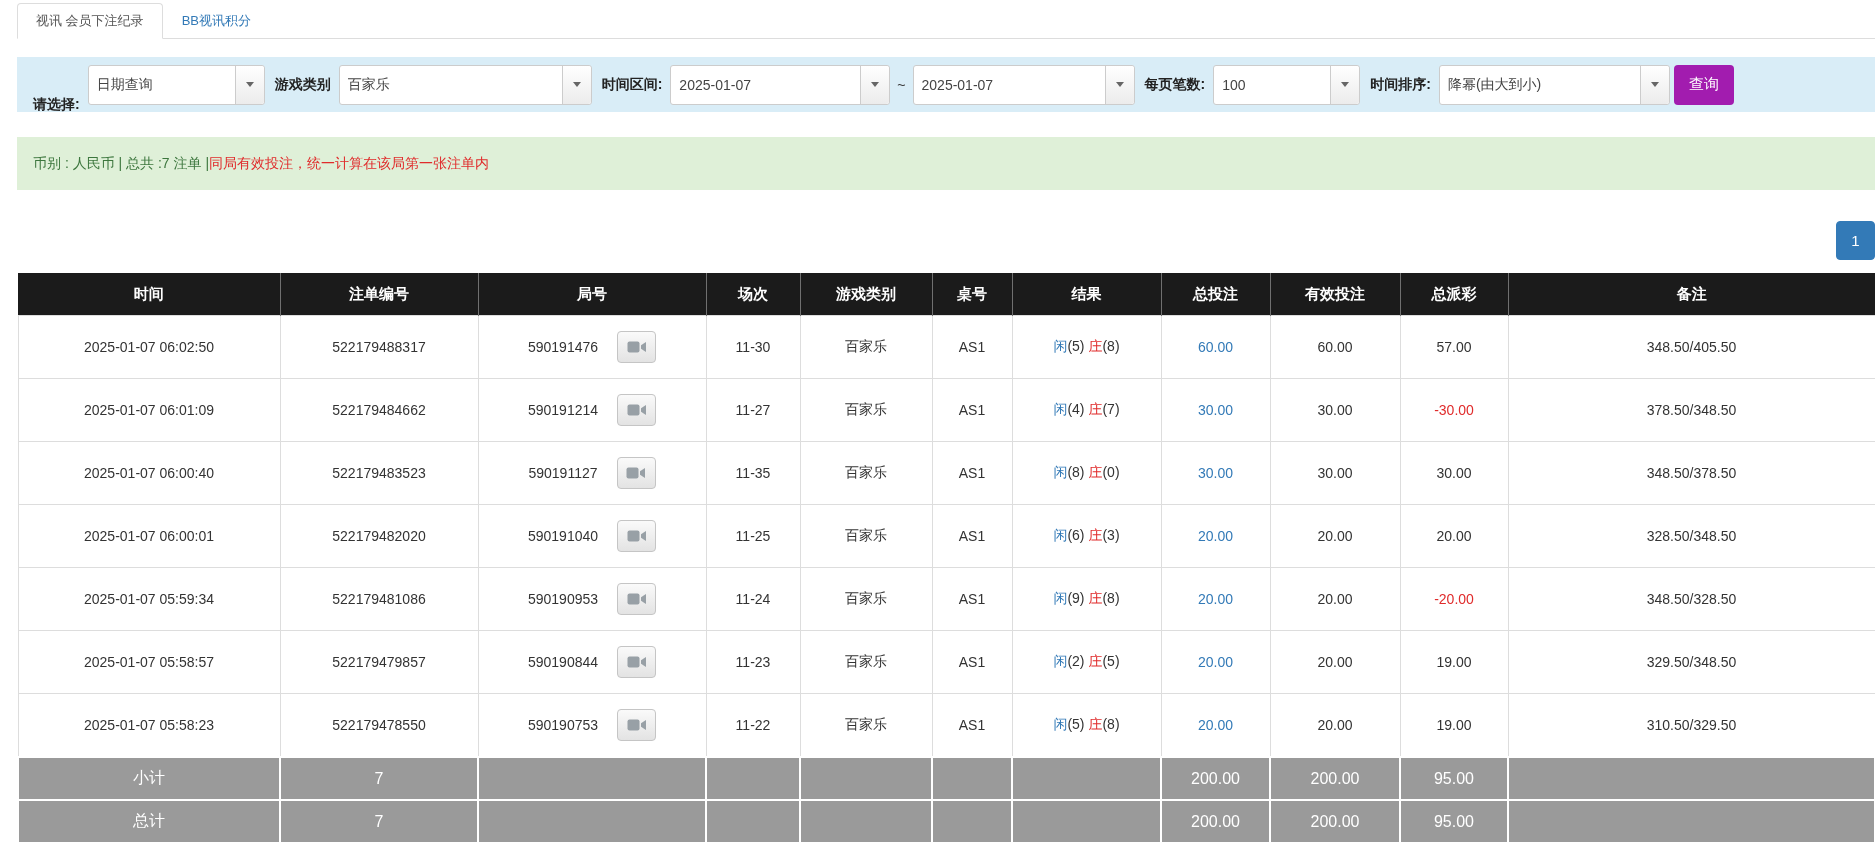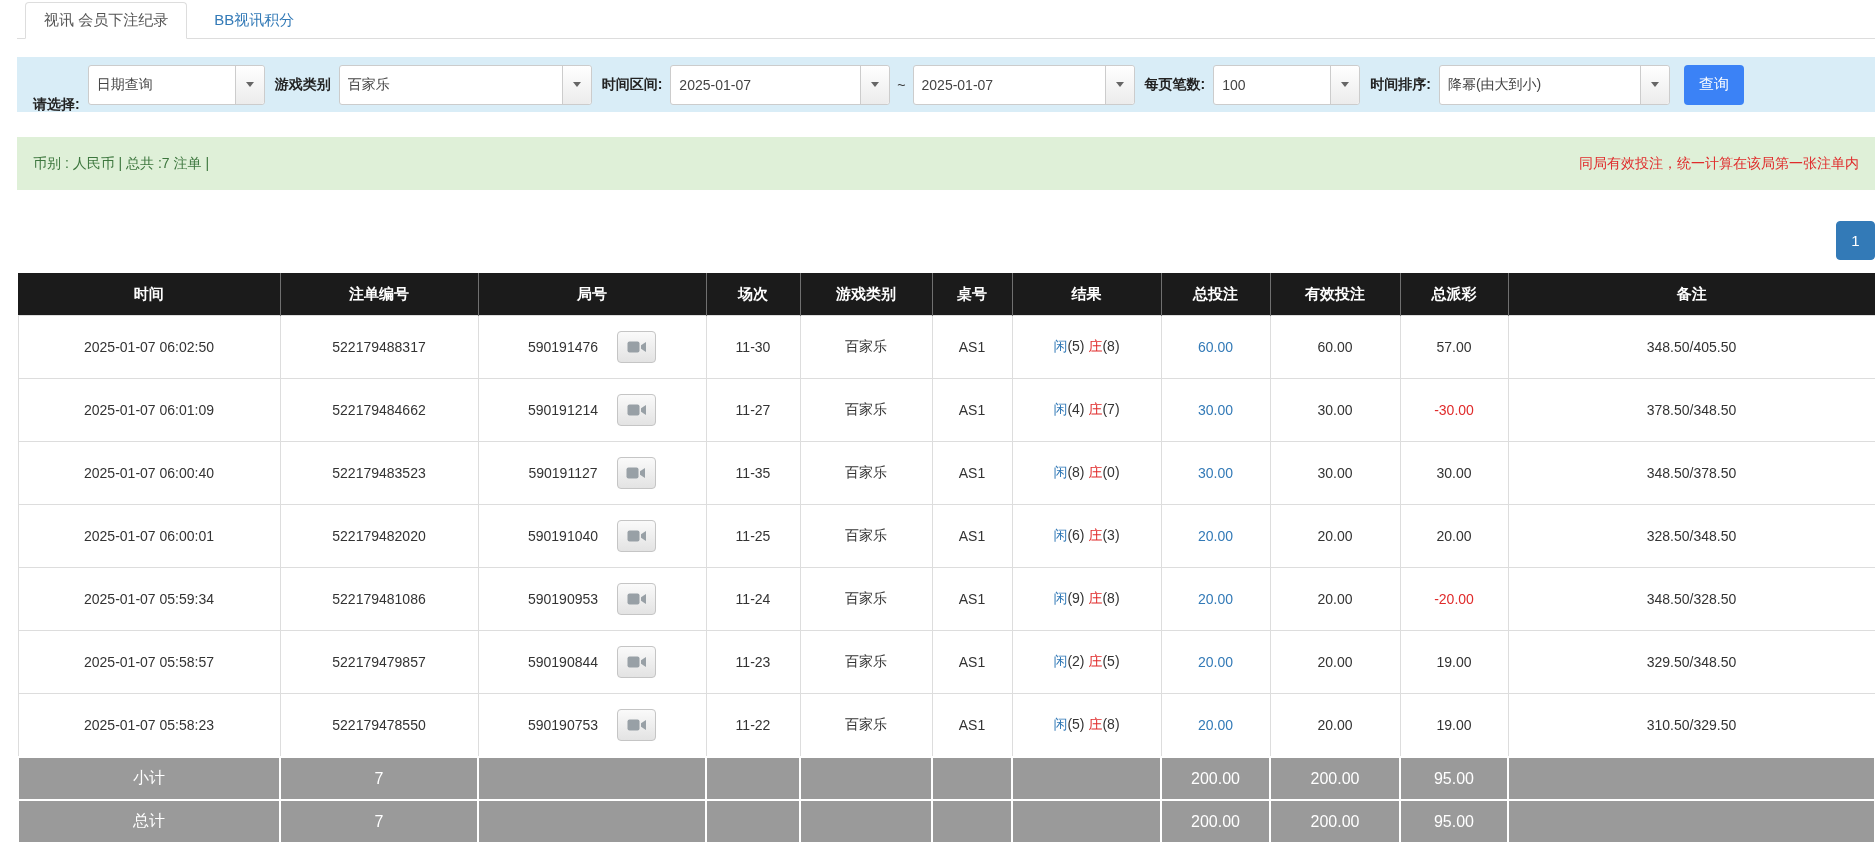--- a/index.html
+++ b/index.html
@@ -4,38 +4,38 @@
 <style>
   html,body{margin:0;padding:0;}
   body{
     width:1875px;height:845px;overflow:hidden;background:#fff;
     font-family:"Liberation Sans","DejaVu Sans",sans-serif;color:#333;
   }
   .page{padding-left:17px;width:1858px;}
 
   
   .tab-bar{display:flex;align-items:flex-end;border-bottom:1px solid #ddd;height:38px;}
-  .tab{font-size:15px;padding:8px 18px;cursor:pointer;margin-bottom:-1px;white-space:nowrap;margin-left:8px;}
+  .tab{font-size:13px;padding:8px 18px;cursor:pointer;margin-bottom:-1px;white-space:nowrap;}
   .tab.active{background:#fff;border:1px solid #ddd;border-bottom:1px solid #fff;border-radius:4px 4px 0 0;color:#555;}
   .tab.inactive{color:#337ab7;border:1px solid transparent;}
 
   
   .filter-bar{margin-top:18px;background:#d9edf7;height:55px;display:flex;align-items:center;padding:0 14px;font-size:14px;}
   .flabel{font-weight:bold;color:#222;white-space:nowrap;margin:0 8px 0 10px;}
   .flabel.first{margin-left:2px;margin-top:41px;}
   .combo{background:#fff;border:1px solid #ccc;border-radius:3px;height:38px;display:flex;align-items:stretch;flex:none;}
   .combo-text{flex:1;display:flex;align-items:center;padding:0 8px;color:#444;overflow:hidden;white-space:nowrap;}
   .combo-btn{width:28px;border-left:1px solid #ccc;background:linear-gradient(#fff,#ececec);display:flex;align-items:center;justify-content:center;border-radius:0 3px 3px 0;cursor:pointer;}
   .caret{width:0;height:0;border-left:4px solid transparent;border-right:4px solid transparent;border-top:5px solid #666;}
   .w175{width:175px}.w251{width:251px}.w218{width:218px}.w220{width:220px}.w145{width:145px}.w229{width:229px}
   .tilde{margin:0 7px;color:#333;}
-  .search-btn{margin-left:14px;width:60px;height:40px;background:#3b82f6;color:#fff;border:none;border-radius:4px;font-size:15px;cursor:pointer;flex:none;}
-
-  
-  .summary-bar{margin-top:25px;background:#dff0d8;height:53px;display:flex;align-items:center;justify-content:space-between;padding:0 16px;font-size:14px;}
+  .search-btn{margin-left:4px;width:60px;height:40px;background:#a21caf;color:#fff;border:none;border-radius:4px;font-size:15px;cursor:pointer;flex:none;}
+
+  
+  .summary-bar{margin-top:25px;background:#dff0d8;height:53px;display:flex;align-items:center;justify-content:flex-start;padding:0 16px;font-size:14px;}
   .summary-left{color:#3c763d;}
   .summary-right{color:#e02b2b;}
 
   
   .pager{display:flex;justify-content:flex-end;margin-top:31px;}
   .page-btn{min-width:37px;height:37px;background:#337ab7;color:#fff;display:flex;align-items:center;justify-content:center;font-size:15px;border:1px solid #337ab7;border-radius:4px;cursor:pointer;}
 
   
   table{border-collapse:collapse;margin-top:13px;width:1858px;table-layout:fixed;font-size:14px;}
   thead th{background:#1b1b1b;color:#fff;height:40px;font-weight:bold;font-size:15px;border-right:1px solid #707070;}

